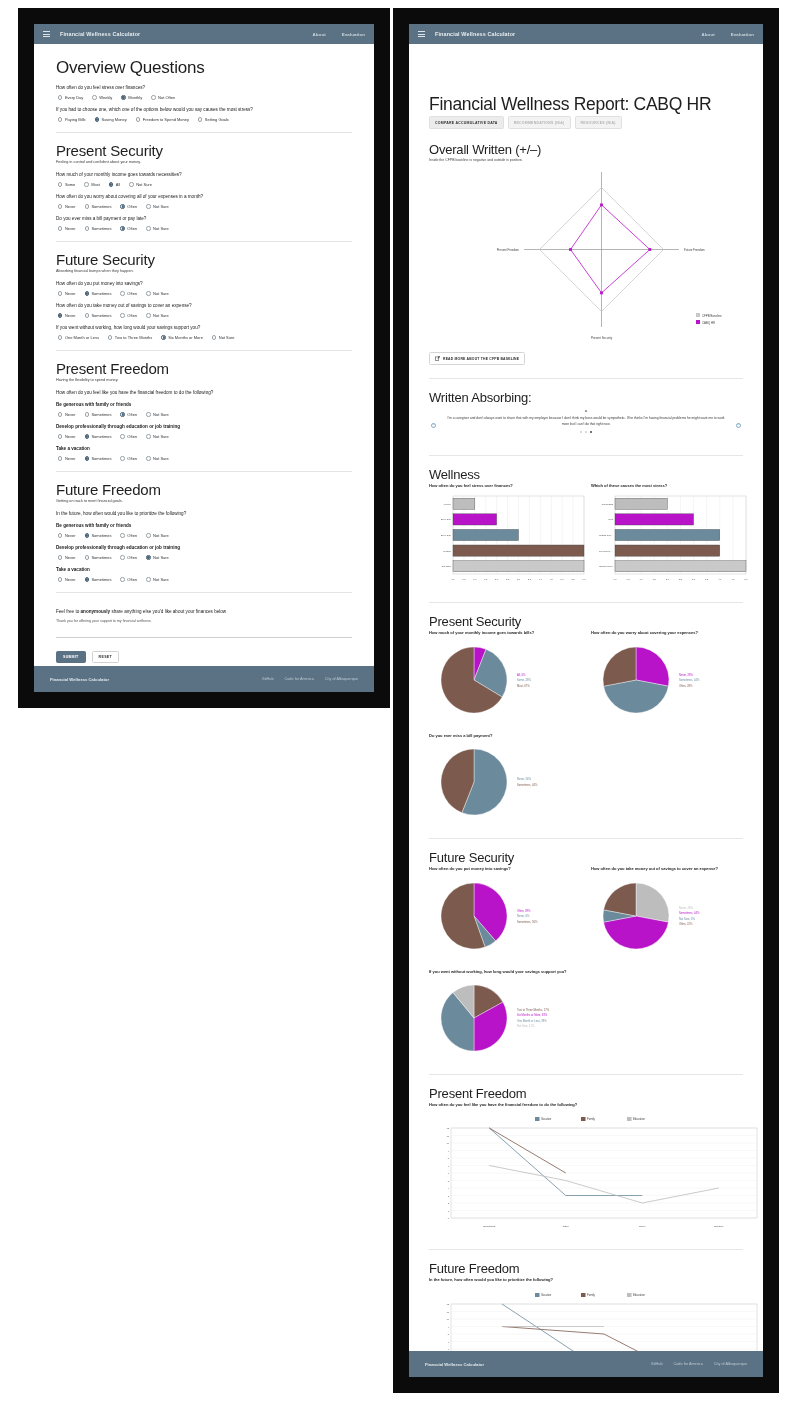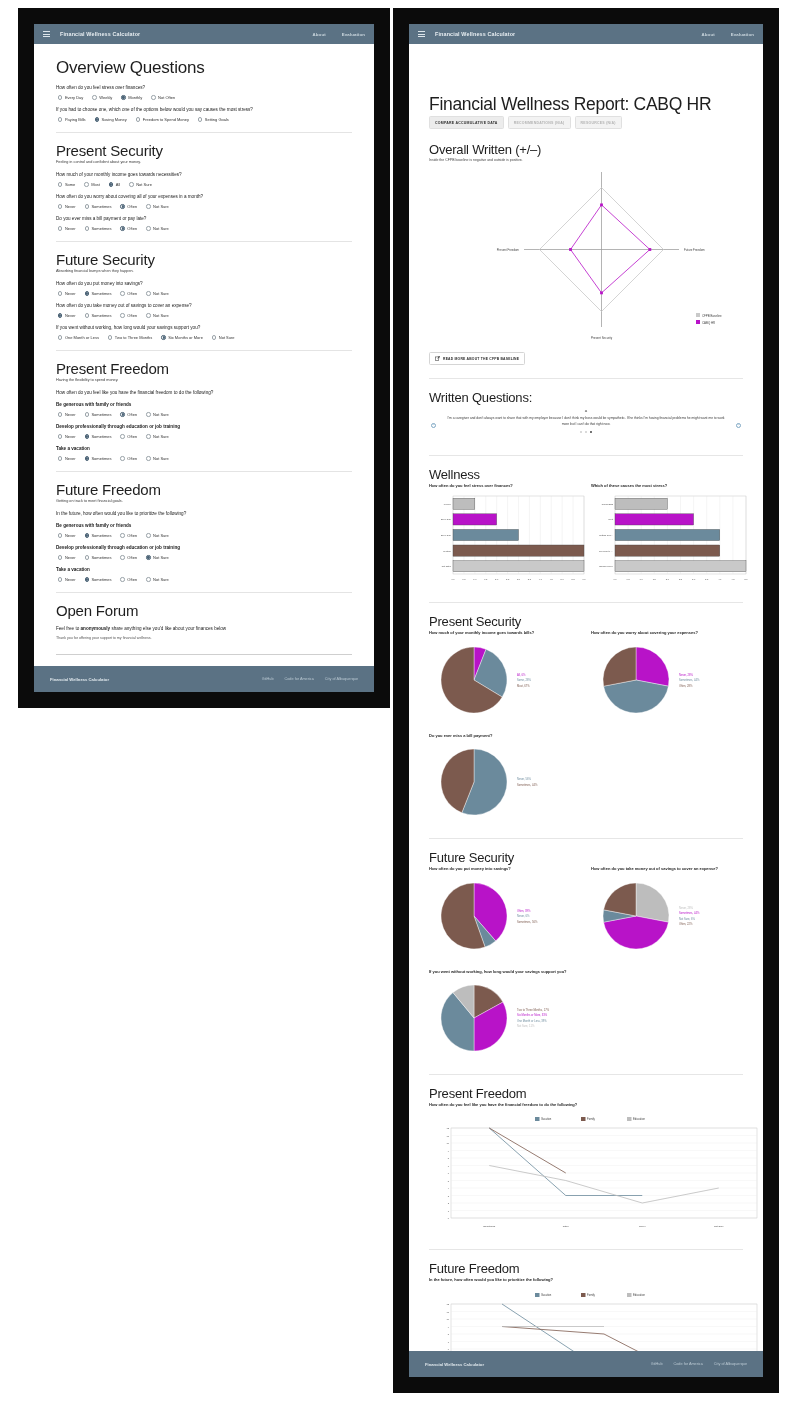--- a/index.html
+++ b/index.html
@@ -432,21 +432,20 @@
               </label>
               <label class="opt">
                 <span class="radio"></span>
                 <span>Not Sure</span>
               </label>
             </div>
           </div>
         </div>
 
       <div class="rule-top">
-        <h1 class="sec h-lg">Open Forum</h1>
         <p class="qtext">
           <span>Feel free to </span><b>anonymously</b><span> share anything else you'd like about your finances below</span>
         </p>
         <p class="ta-hint">Thank you for offering your support to my financial wellness.</p>
         <textarea class="ta" placeholder="" style=""></textarea>
         <div class="btnrow">
           <button class="btn primary">SUBMIT</button>
           <button class="btn">RESET</button>
         </div>
       </div>
@@ -518,21 +517,21 @@
           <rect x="1" y="3" width="11" height="11" fill="none" stroke="#2b2b2b" stroke-width="1.6"></rect>
           <path d="M9 1 h6 v6" fill="none" stroke="#2b2b2b" stroke-width="1.6"></path>
           <path d="M15 1 L8 8" stroke="#2b2b2b" stroke-width="1.6"></path>
         </svg>
         <span>READ MORE ABOUT THE CFPB BASELINE</span>
       </div>
 
       <div class="section-rule"></div>
 
       
-      <h1 class="sec h-md">Written Questions:</h1>
+      <h1 class="sec h-md">Written Absorbing:</h1>
       <div class="quotebox">
         <div class="carousel-arrow ca-left">‹</div>
         <div class="carousel-arrow ca-right">›</div>
         <div class="quote-mark">“</div>
         <div class="quote-text">I'm a caregiver and don't always want to share that with my employer because I don't think my boss would be sympathetic. If he thinks I'm having financial problems he might want me to work more but I can't do that right now.</div>
         <div class="dots" id="quote-dots">
             <span class="dot"></span>
             <span class="dot"></span>
             <span class="dot active"></span>
           </div>

